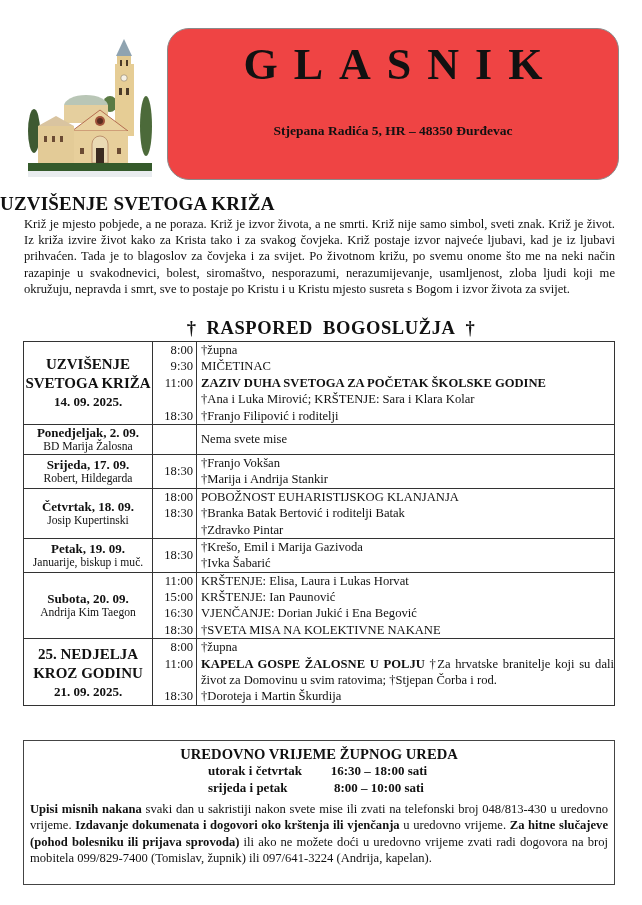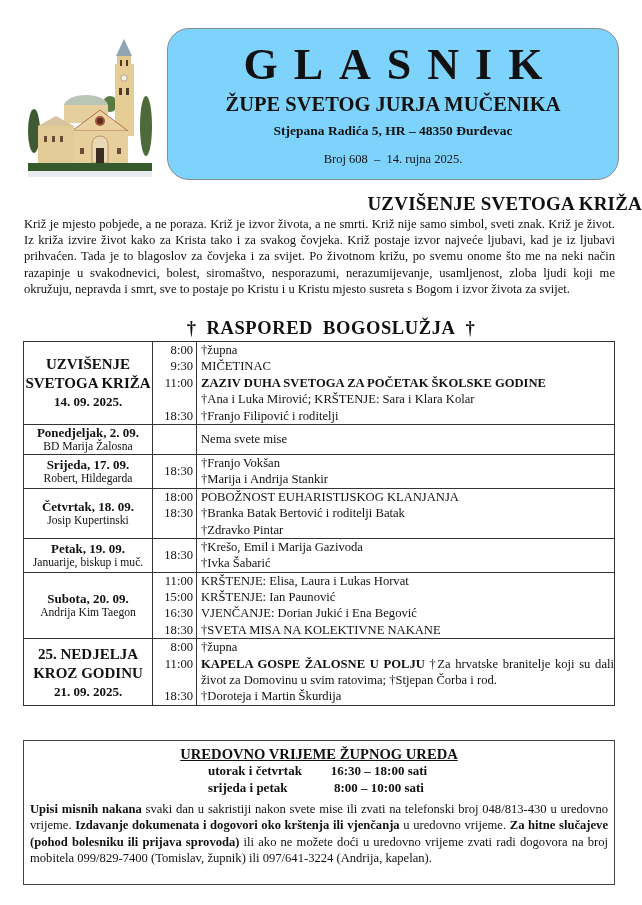--- a/index.html
+++ b/index.html
@@ -2,30 +2,30 @@
 <html><head>
   <meta charset="utf-8">
   <style>
     html, body { margin: 0; padding: 0; background: #ffffff; }
     body { width: 642px; height: 905px; position: relative; overflow: hidden; color: #111; }
 
     
     .church { position: absolute; left: 28px; top: 36px; width: 124px; height: 146px; }
     .hdr-box {
       position: absolute; left: 167px; top: 28px; width: 452px; height: 152px;
-      background: #7dd3fc; border: 1px solid #8a8a8a; border-radius: 22px;
+      background: #ef4444; border: 1px solid #8a8a8a; border-radius: 22px;
       box-sizing: border-box; text-align: center;
     }
     .hdr-title { position: absolute; left: 0; right: 0; top: 10px; font-family: "Liberation Serif", serif; font-weight: bold; font-size: 44px; letter-spacing: 16px; text-indent: 16px; line-height: 52px; }
     .hdr-sub { position: absolute; left: 0; right: 0; top: 62px; font-family: "Liberation Serif", serif; font-weight: bold; font-size: 20.5px; line-height: 26px; }
     .hdr-addr { position: absolute; left: 0; right: 0; top: 93px; font-family: "Liberation Serif", serif; font-weight: bold; font-size: 13.5px; line-height: 18px; }
     .hdr-issue { position: absolute; left: 0; right: 0; top: 121px; font-family: "Liberation Serif", serif; font-size: 12.5px; line-height: 18px; }
 
     
-    .art-title { position: absolute; left: 0; right: 0; top: 192px; text-align: right; font-family: "Liberation Serif", serif; font-weight: bold; font-size: 19px; line-height: 24px; letter-spacing: 0.2px; }
+    .art-title { position: absolute; left: 0; right: 0; top: 192px; text-align: left; font-family: "Liberation Serif", serif; font-weight: bold; font-size: 19px; line-height: 24px; letter-spacing: 0.2px; }
     .art-body {
       position: absolute; left: 24px; width: 591px; top: 216px;
       font-family: "Liberation Serif", serif; font-size: 12.6px; line-height: 16.2px; text-align: justify;
     }
 
     
     .sched-title { position: absolute; left: 0; right: 0; top: 316px; text-align: center; font-family: "Liberation Serif", serif; font-weight: bold; font-size: 18.5px; line-height: 24px; letter-spacing: 0.6px; margin-left: 20px; }
     .sched-title .space { display: inline-block; width: 10px; }
     table.sched {
       position: absolute; left: 23px; top: 341px; width: 592px;
@@ -42,21 +42,21 @@
     .day-name { font-weight: bold; font-size: 13px; line-height: 15px; display: block; }
     .day-saint { font-size: 11.6px; line-height: 14px; display: block; }
     b { font-weight: bold; }
 
     
     .office {
       position: absolute; left: 23px; top: 740px; width: 592px; height: 145px;
       border: 1.3px solid #444; box-sizing: border-box;
       font-family: "Liberation Serif", serif;
     }
-    .off-title { text-align: center; font-weight: bold; font-size: 14.6px; line-height: 18px; margin-top: 4px; text-decoration: underline; }
+    .off-title { text-align: center; font-weight: bold; font-size: 14.6px; line-height: 18px; margin-top: 4px; }
     .off-hours { text-align: center; font-weight: bold; font-size: 13px; line-height: 16.5px; }
     .off-hours .d { display: inline-block; width: 120px; text-align: left; }
     .off-hours .t { display: inline-block; width: 102px; text-align: center; }
     .off-body { margin: 5px 6px 0 6px; font-size: 12.6px; line-height: 16.4px; text-align: justify; }
   </style>
 </head>
 <body>
 
 <svg class="church" viewBox="0 0 124 146" xmlns="http://www.w3.org/2000/svg">
   <rect x="0" y="0" width="124" height="146" fill="#ffffff"></rect>
@@ -91,23 +91,21 @@
   <rect x="16" y="100" width="3" height="6" fill="#6b4b33"></rect>
   <rect x="24" y="100" width="3" height="6" fill="#6b4b33"></rect>
   <rect x="32" y="100" width="3" height="6" fill="#6b4b33"></rect>
 
   <rect x="0" y="127" width="124" height="8" fill="#355a2b"></rect>
   <rect x="0" y="135" width="124" height="6" fill="#e9ecef"></rect>
 </svg>
 
 <div class="hdr-box">
   <div class="hdr-title">GLASNIK</div>
-  <div class="hdr-sub">ŽUPE SVETOG JURJA MUČENIKA</div>
   <div class="hdr-addr">Stjepana Radića 5, HR – 48350 Đurđevac</div>
-  <div class="hdr-issue" style="white-space:pre;">Broj 608  –  14. rujna 2025.</div>
 </div>
 
 <div class="art-title">UZVIŠENJE SVETOGA KRIŽA</div>
 <div class="art-body">Križ je mjesto pobjede, a ne poraza. Križ  je izvor života, a ne smrti. Križ nije samo simbol, sveti znak. Križ je život. Iz križa izvire život kako za Krista tako i za svakog čovjeka. Križ postaje izvor najveće ljubavi, kad je iz ljubavi prihvaćen. Tada je to blagoslov za čovjeka i za svijet. Po životnom križu, po svemu onome što me na neki način razapinje u svakodnevici, bolest, siromaštvo, nesporazumi, nerazumijevanje, usamljenost, zloba ljudi koji me okružuju, nepravda i smrt, sve to postaje po Kristu i u Kristu mjesto susreta s Bogom i izvor života za svijet.</div>
 
 <div class="sched-title">
   <span>†</span><span class="space"></span><span>RASPORED</span><span class="space"></span><span>BOGOSLUŽJA</span><span class="space"></span><span>†</span>
 </div>
 
 <table class="sched">

